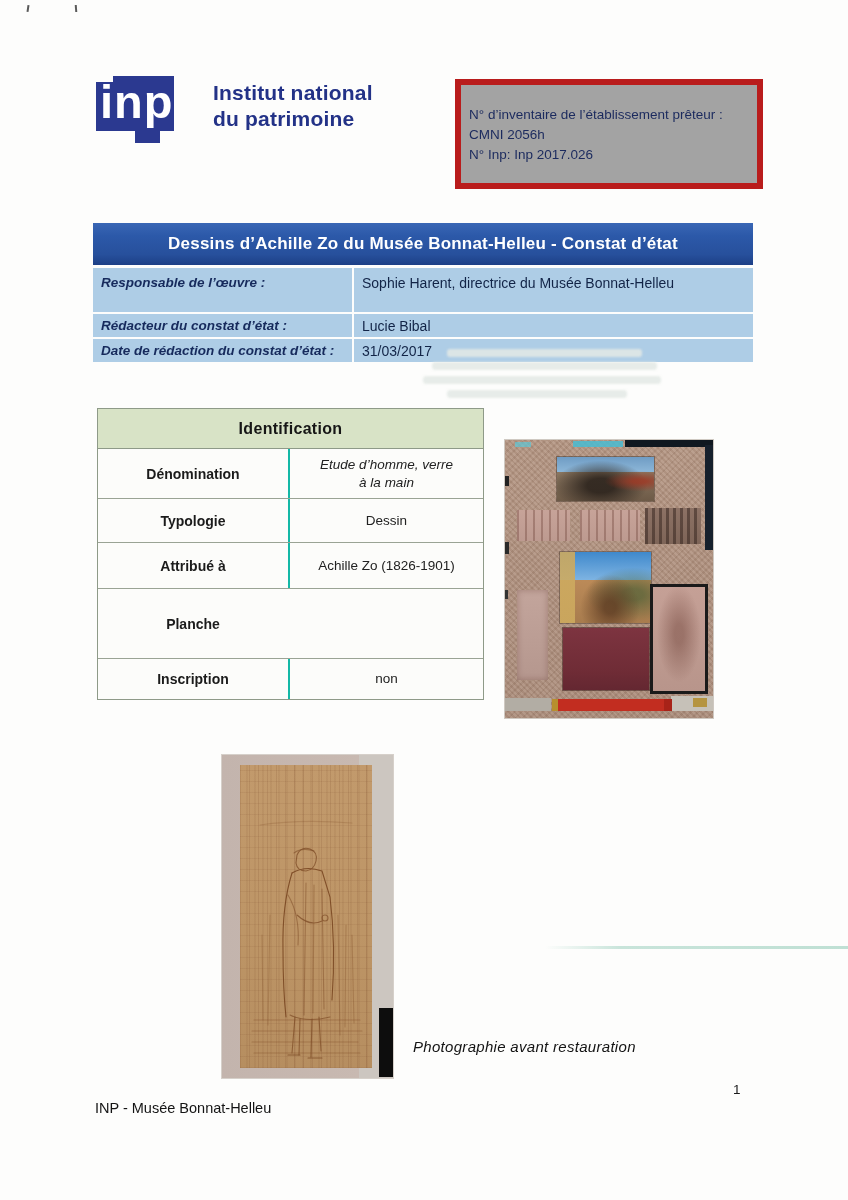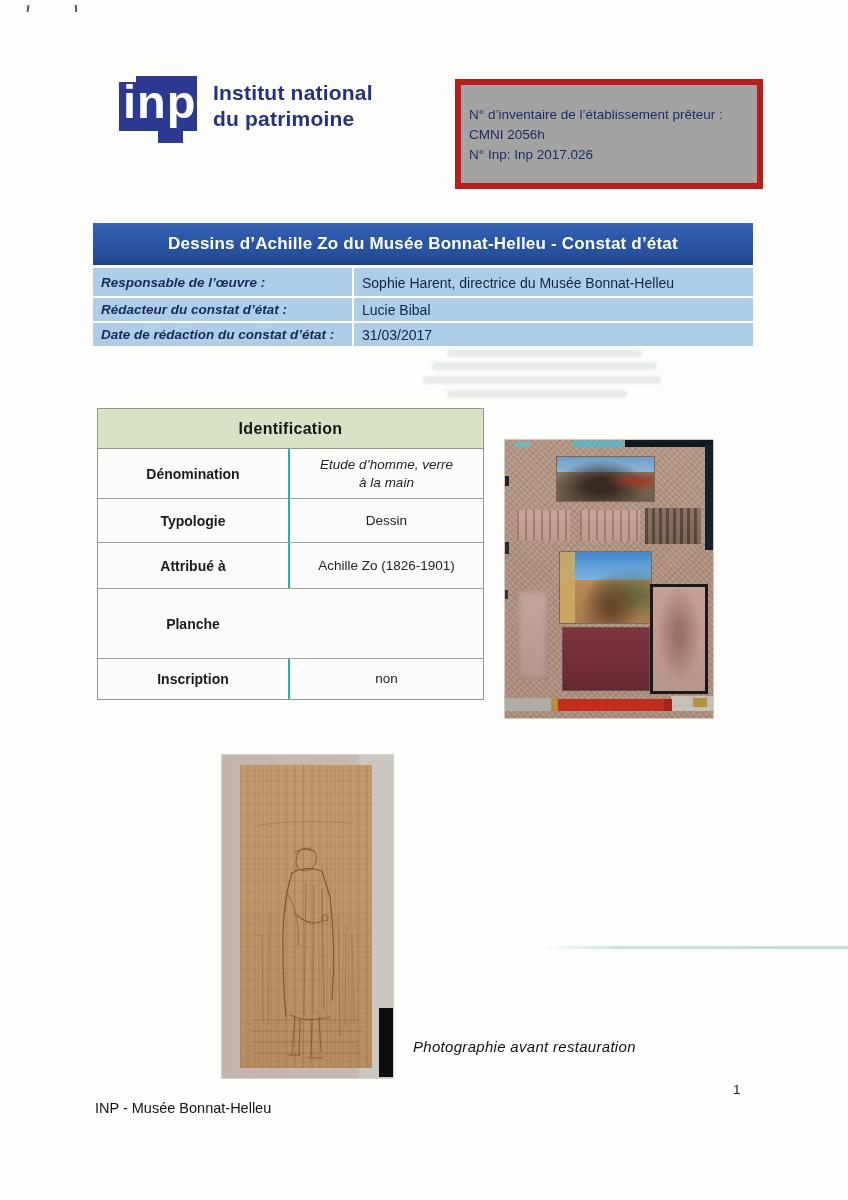--- a/index.html
+++ b/index.html
@@ -7,21 +7,21 @@
     position:relative;width:848px;height:1200px;margin:0 auto;
     background:#fdfdfc;overflow:hidden;
     font-family:"Liberation Sans", sans-serif;color:#1a1a1a;
   }
   
   .mark{position:absolute;width:2px;height:7px;background:#5a5a5a;}
   .mark.m1{left:27px;top:5px;transform:rotate(8deg);}
   .mark.m2{left:75px;top:5px;transform:rotate(-4deg);}
 
   
-  .logo-wrap{position:absolute;left:116px;top:74px;width:110px;height:72px;}
+  .logo-wrap{position:absolute;left:93px;top:74px;width:110px;height:72px;}
   .logo-shape{position:absolute;background:#2b3990;}
   .logo-main{left:3px;top:8px;width:78px;height:49px;}
   .logo-top{left:20px;top:2px;width:61px;height:10px;}
   .logo-tab{left:42px;top:55px;width:25px;height:14px;}
   .logo-text{
     position:absolute;left:7px;top:-7px;color:#ffffff;font-size:47px;
     font-weight:bold;letter-spacing:1px;line-height:70px;
   }
   .org-name{
     position:absolute;left:213px;top:80px;font-size:21px;font-weight:bold;
@@ -47,21 +47,21 @@
   .info-table{position:absolute;left:93px;top:268px;width:660px;}
   .info-row{display:flex;margin-bottom:2px;}
   .info-label{
     width:251px;background:#aecde6;font-style:italic;font-weight:bold;
     font-size:13.5px;color:#162a5c;padding:4px 0 3px 8px;
   }
   .info-value{
     flex:1;background:#aecde6;margin-left:2px;font-size:14px;color:#122447;
     padding:4px 0 3px 8px;
   }
-  .info-row.r1 .info-label,.info-row.r1 .info-value{padding-top:7px;padding-bottom:5px;}
+  .info-row.r1 .info-label,.info-row.r1 .info-value{padding-top:7px;padding-bottom:21px;}
 
   
   .ghost{position:absolute;background:#e4eae6;filter:blur(1.2px);border-radius:3px;opacity:.85;}
 
   
   .id-table{
     position:absolute;left:97px;top:408px;width:385px;
     border:1px solid #8e9a88;background:#fcfcfa;
   }
   .id-header{

